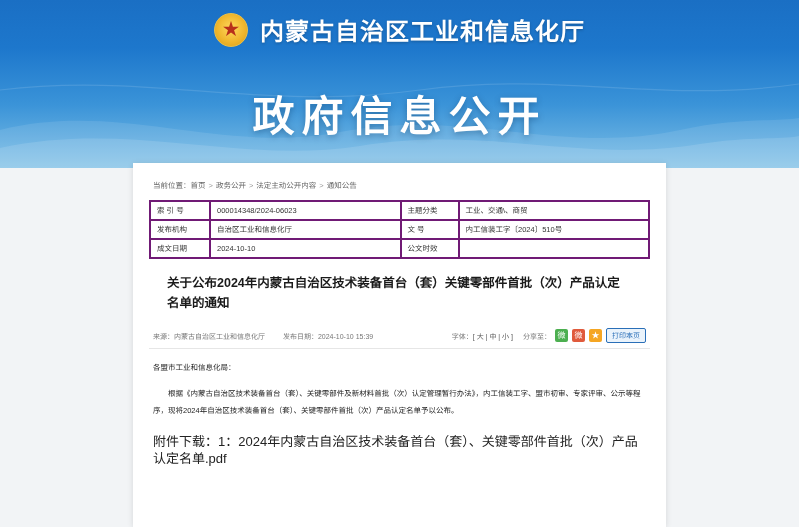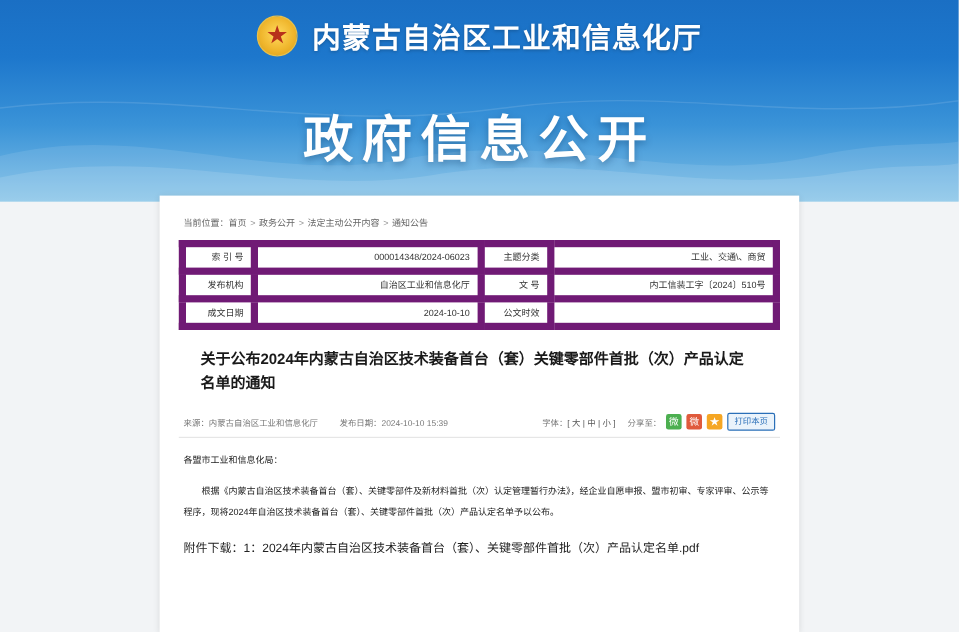--- a/index.html
+++ b/index.html
@@ -98,27 +98,26 @@
 
   
   table.info {
     width: 100%;
     border-collapse: collapse;
     table-layout: fixed;
     font-size: 7.5px;
     color: #333;
   }
   table.info td {
-    border: 6px solid #701a75;
+    border: 2px solid #701a75;
     height: 17px;
     padding: 2px 6px;
     line-height: 13px;
     white-space: nowrap;
     overflow: hidden;
-    text-align: right;
   }
   td.lbl { width: 60px; color: #333; }
   td.val { color: #333; }
   td.lbl2 { width: 58px; }
 
   .doc-title {
     margin: 14px 18px 2px 18px;
     font-size: 12.5px;
     font-weight: bold;
     color: #1a1a1a;
@@ -178,21 +177,21 @@
   .doc-body p { margin: 0 0 9px 0; }
   .p-indent { text-indent: 2em; }
   .p-attach { text-indent: 4em; margin-top: 4px; }
   .p-date {
     text-align: right;
     margin-top: 18px;
     padding-right: 22px;
   }
   .attach-line {
     margin-top: 14px;
-    font-size: 10px;
+    font-size: 13px;
     color: #222;
   }
   .attach-link { color: #222; text-decoration: none; }
 
   .page-bottom-space { height: 18px; }
 </style>
 </head>
 <body>
 
 <div class="banner">
@@ -256,20 +255,20 @@
       <span class="share-label">分享至：</span>
       <span class="share-ico ico-wechat">微</span>
       <span class="share-ico ico-weibo">微</span>
       <span class="share-ico ico-star">★</span>
       <span class="btn-print">打印本页</span>
     </div>
   </div>
 
   <div class="doc-body">
     <p>各盟市工业和信息化局：</p>
-    <p class="p-indent">根据《内蒙古自治区技术装备首台（套）、关键零部件及新材料首批（次）认定管理暂行办法》，经企业自愿申报、盟市初审、专家评审、公示等程序，现将2024年自治区技术装备首台（套）、关键零部件首批（次）产品认定名单予以公布。</p>
+    <p class="p-indent">根据《内蒙古自治区技术装备首台（套）、关键零部件及新材料首批（次）认定管理暂行办法》，内工信装工字、盟市初审、专家评审、公示等程序，现将2024年自治区技术装备首台（套）、关键零部件首批（次）产品认定名单予以公布。</p>
 
     <div class="attach-line">
       <span>附件下载：</span><a class="attach-link" href="#">1：2024年内蒙古自治区技术装备首台（套）、关键零部件首批（次）产品认定名单.pdf</a>
     </div>
     <div class="page-bottom-space"></div>
   </div>
 </div>
 
 </body></html>

